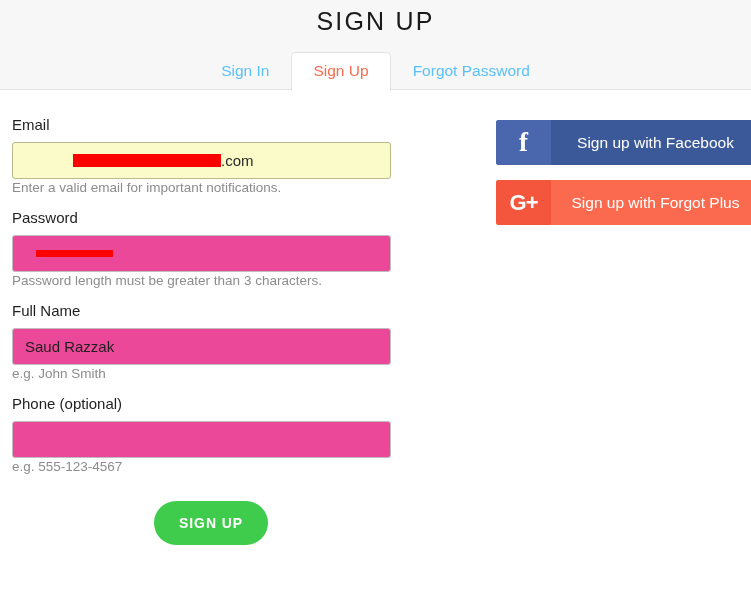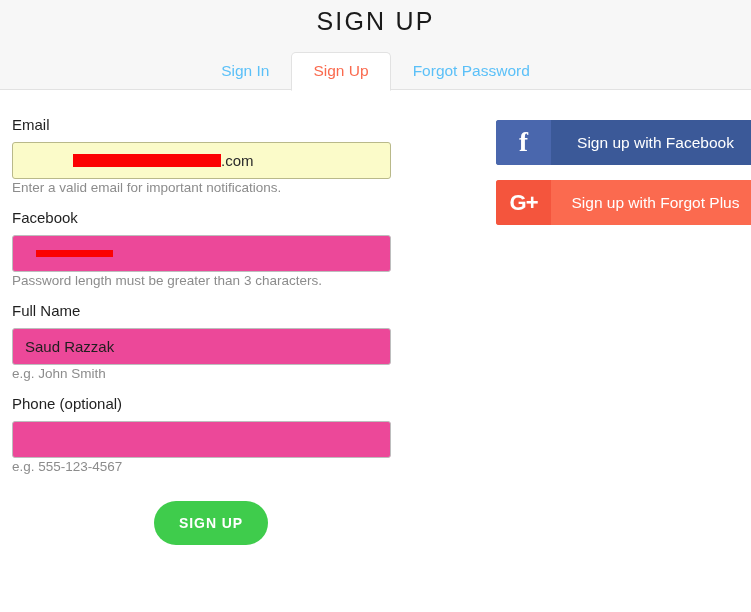--- a/index.html
+++ b/index.html
@@ -255,21 +255,21 @@
       <div class="input-box autofill">
         <div class="email-row">
           <span class="redact redact-email"></span>
           <span class="email-suffix">.com</span>
         </div>
       </div>
       <div class="hint">Enter a valid email for important notifications.</div>
     </div>
 
     <div class="field">
-      <div class="field-label">Facebook</div>
+      <div class="field-label">Password</div>
       <div class="input-box">
         <span class="redact redact-pass"></span>
       </div>
       <div class="hint">Password length must be greater than 3 characters.</div>
     </div>
 
     <div class="field">
       <div class="field-label">Full Name</div>
       <div class="input-box">
         <span class="input-text">Saud Razzak</span>

